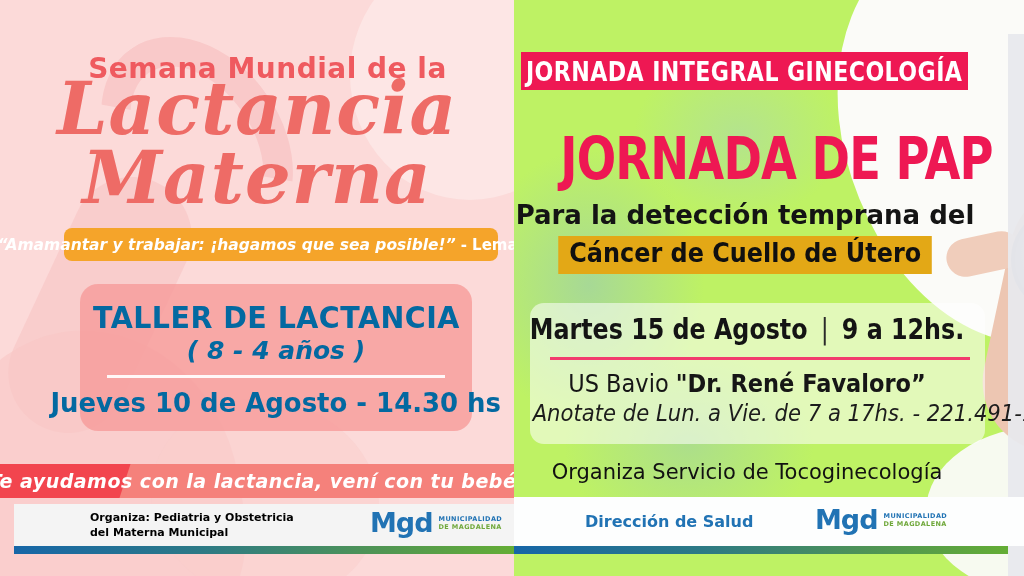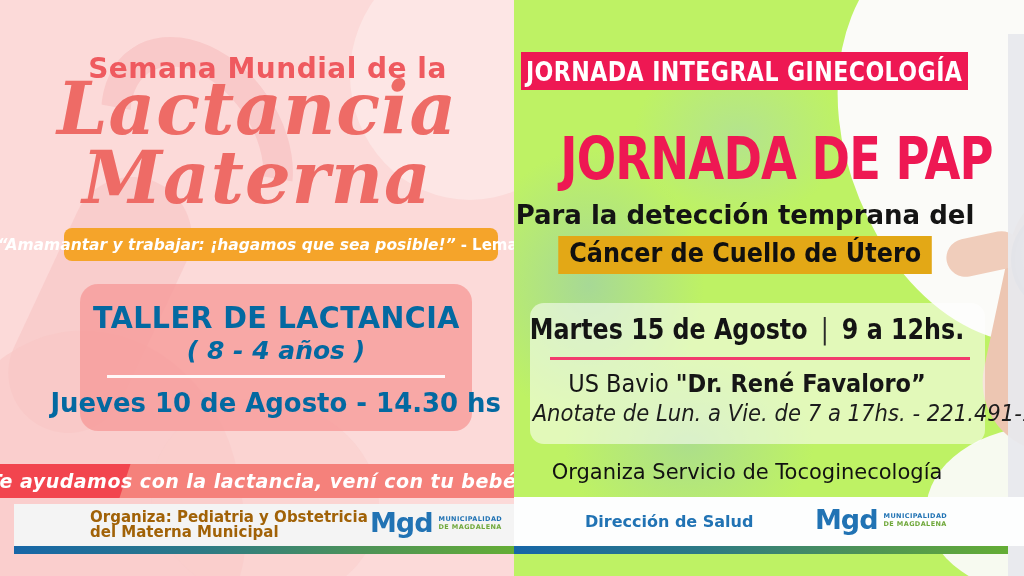--- a/index.html
+++ b/index.html
@@ -33,21 +33,21 @@
   .workshop-ages{font-size:25px;font-weight:800;font-style:italic;margin-top:1px;}
   .workshop-divider{width:338px;height:2.5px;background:rgba(255,255,255,.92);margin:10px 0 9px 0;}
   .workshop-schedule{font-size:27px;font-weight:600;white-space:nowrap;transform:scaleX(.96);}
 
   .help-ribbon{position:absolute;left:0;top:464px;width:514px;height:34px;background:#f5817b;overflow:hidden;
                display:flex;align-items:center;justify-content:center;}
   .help-ribbon-accent{position:absolute;left:-35px;top:0;width:160px;height:34px;background:#f2454e;transform:skewX(-18deg);}
   .help-ribbon-text{position:relative;font-size:19px;font-weight:800;font-style:italic;color:#fff;white-space:nowrap;letter-spacing:.5px;}
 
   .left-footer{position:absolute;left:14px;top:504px;width:500px;height:42px;background:#f4f4f4;}
-  .organizer-text{position:absolute;left:76px;top:6px;font-size:15px;line-height:15px;font-weight:700;color:#a16207;}
+  .organizer-text{position:absolute;left:76px;top:6px;font-size:11px;line-height:15px;font-weight:700;color:#000000;}
   .mgd-logo{position:absolute;display:flex;align-items:center;margin-left:20px;}
   .mgd-left{left:336px;top:5px;}
   .mgd-abbr{font-size:27px;font-weight:800;color:#2173b4;line-height:28px;letter-spacing:-1px;}
   .mgd-text{margin-left:6px;display:flex;flex-direction:column;justify-content:center;}
   .mgd-line1{font-size:6.5px;font-weight:800;color:#2173b4;letter-spacing:.4px;}
   .mgd-line2{font-size:6.5px;font-weight:800;color:#70a83b;letter-spacing:.4px;}
   .gradient-bar{position:absolute;top:546px;height:8px;
                 background:linear-gradient(90deg,#1666a7 0%,#2d7a85 38%,#4f9455 72%,#64ad35 100%);}
   .bar-left{left:14px;width:500px;}
 

